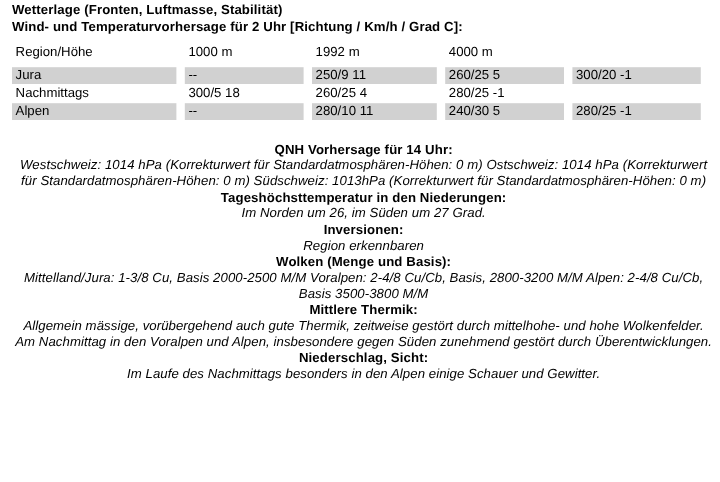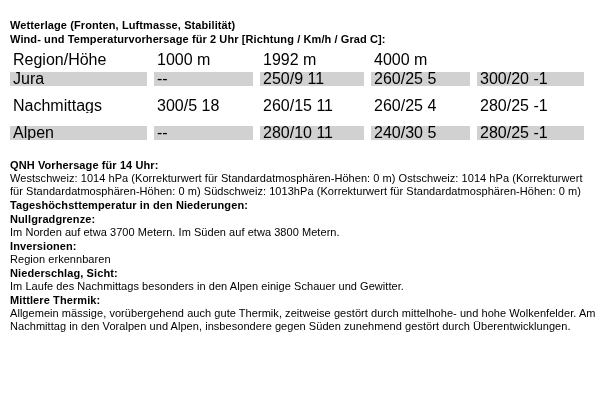--- a/index.html
+++ b/index.html
@@ -4,65 +4,66 @@
 <style>
   * { margin: 0; padding: 0; box-sizing: border-box; }
   html, body {
     width: 600px; height: 402px;
     background: #ffffff;
     font-family: "Liberation Sans", "DejaVu Sans", sans-serif;
     color: #000000;
     overflow: hidden;
   }
   .doc {
-    padding: 18px 5px 0 10px;
+    padding: 2px 5px 0 10px;
     width: 580px;
   }
   .title-line {
     font-size: 11px;
     font-weight: bold;
     line-height: 14px;
     letter-spacing: 0.1px;
   }
   
   .wtable {
     margin-top: 6px;
     width: 584px;
   }
   .trow {
     display: grid;
     grid-template-columns: 137px 99px 104px 99px 107px;
     column-gap: 7px;
-    margin-bottom: 13px;
+    margin-bottom: 1px;
   }
   .trow.thead { margin-bottom: 4px; }
   .cell {
     height: 14px;
     line-height: 14px;
-    font-size: 16px;
+    font-size: 11px;
     padding-left: 3px;
     white-space: nowrap;
     overflow: hidden;
   }
   .thead .cell { height: 16px; line-height: 16px; background: transparent; }
   .trow.shaded .cell { background: #d1d1d1; }
   
-  .sections { width: 586px; }
+  .sections { width: 586px; text-align: center; }
   .section { margin-top: 1px; }
   .section.first { margin-top: 19px; }
   .section-heading {
     font-size: 11px;
     font-weight: bold;
     line-height: 13px;
     letter-spacing: 0.1px;
   }
   .section-body {
     font-size: 11px;
     line-height: 13px;
     letter-spacing: 0.05px;
+    font-style: italic;
   }
 </style>
 </head>
 <body>
 
 <div class="doc">
 
   <div class="title-line">Wetterlage (Fronten, Luftmasse, Stabilität)</div>
   <div class="title-line">Wind- und Temperaturvorhersage für 2 Uhr [Richtung / Km/h / Grad C]:</div>
 
@@ -78,21 +79,20 @@
       <div class="cell">Jura</div>
       <div class="cell">--</div>
       <div class="cell">250/9 11</div>
       <div class="cell">260/25 5</div>
       <div class="cell">300/20 -1</div>
     </div>
 
     <div class="trow">
       <div class="cell">Nachmittags</div>
       <div class="cell">300/5 18</div>
-      <div class="cell">260/15 11</div>
       <div class="cell">260/25 4</div>
       <div class="cell">280/25 -1</div>
     </div>
 
     <div class="trow shaded">
       <div class="cell">Alpen</div>
       <div class="cell">--</div>
       <div class="cell">280/10 11</div>
       <div class="cell">240/30 5</div>
       <div class="cell">280/25 -1</div>
@@ -101,37 +101,38 @@
 
   <div class="sections">
 
     <div class="section first">
       <div class="section-heading">QNH Vorhersage für 14 Uhr:</div>
       <div class="section-body">Westschweiz: 1014 hPa (Korrekturwert für Standardatmosphären-Höhen: 0 m) Ostschweiz: 1014 hPa (Korrekturwert für Standardatmosphären-Höhen: 0 m) Südschweiz: 1013hPa (Korrekturwert für Standardatmosphären-Höhen: 0 m)</div>
     </div>
 
     <div class="section">
       <div class="section-heading">Tageshöchsttemperatur in den Niederungen:</div>
+      <div class="section-body">Im Norden um 26, im Süden um 27 Grad.</div>
     </div>
 
-    <div class="section">
-      <div class="section-heading">Nullgradgrenze:</div>
-      <div class="section-body">Im Norden auf etwa 3700 Metern. Im Süden auf etwa 3800 Metern.</div>
-    </div>
 
     <div class="section">
       <div class="section-heading">Inversionen:</div>
       <div class="section-body">Region erkennbaren</div>
     </div>
 
-
     <div class="section">
-      <div class="section-heading">Niederschlag, Sicht:</div>
-      <div class="section-body">Im Laufe des Nachmittags besonders in den Alpen einige Schauer und Gewitter.</div>
+      <div class="section-heading">Wolken (Menge und Basis):</div>
+      <div class="section-body">Mittelland/Jura: 1-3/8 Cu, Basis 2000-2500 M/M Voralpen: 2-4/8 Cu/Cb, Basis, 2800-3200 M/M Alpen: 2-4/8 Cu/Cb, Basis 3500-3800 M/M</div>
     </div>
 
     <div class="section">
       <div class="section-heading">Mittlere Thermik:</div>
       <div class="section-body">Allgemein mässige, vorübergehend auch gute Thermik, zeitweise gestört durch mittelhohe- und hohe Wolkenfelder. Am Nachmittag in den Voralpen und Alpen, insbesondere gegen Süden zunehmend gestört durch Überentwicklungen.</div>
     </div>
 
+    <div class="section">
+      <div class="section-heading">Niederschlag, Sicht:</div>
+      <div class="section-body">Im Laufe des Nachmittags besonders in den Alpen einige Schauer und Gewitter.</div>
+    </div>
+
   </div>
 </div>
 
 </body></html>

